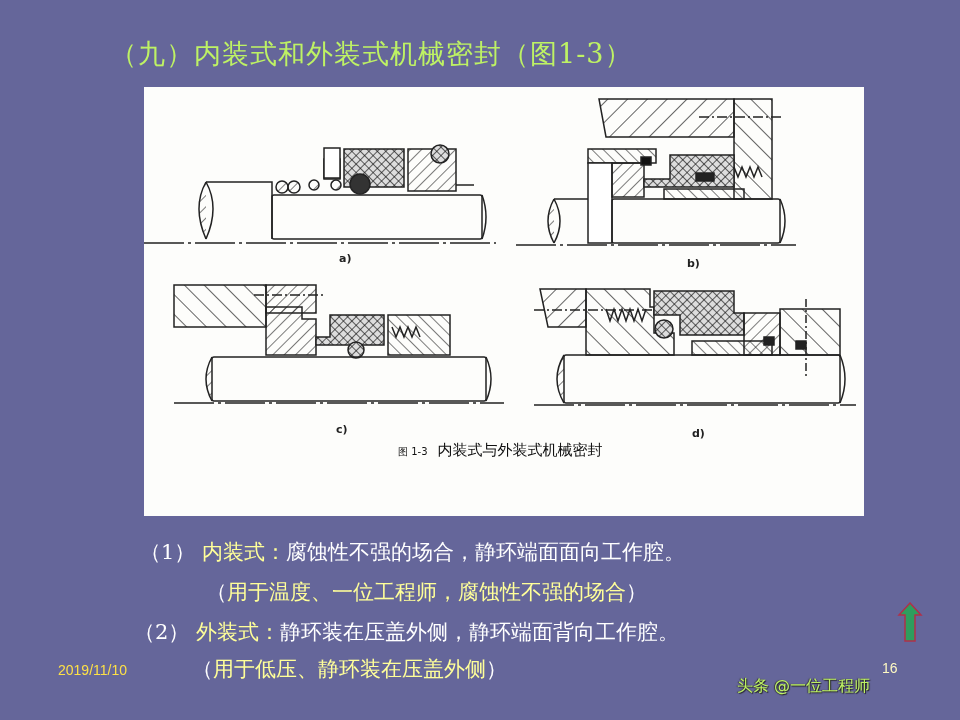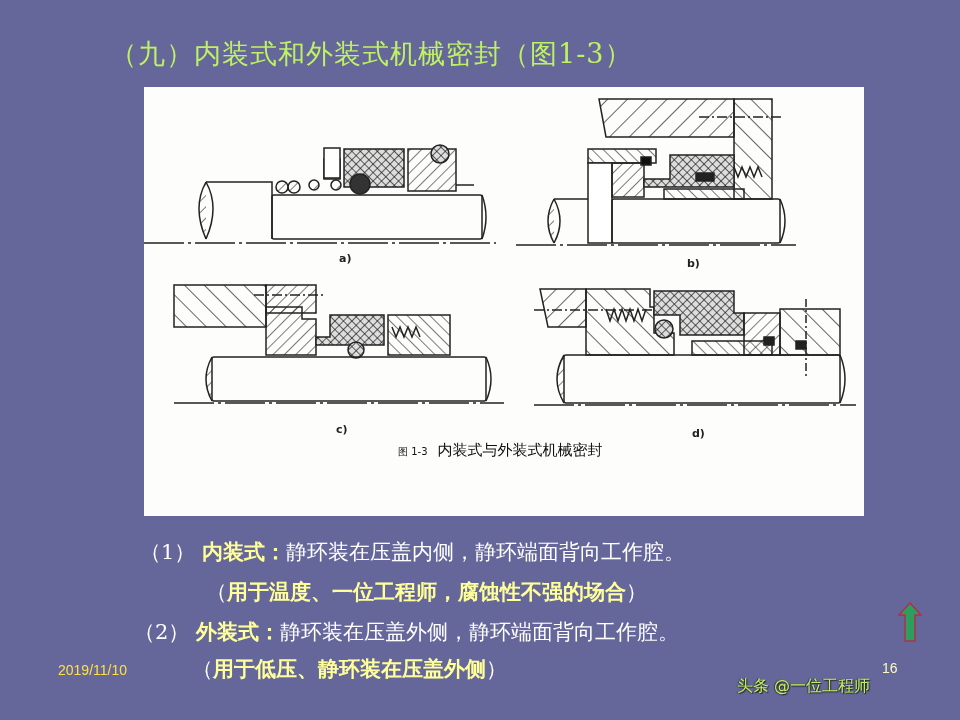--- a/index.html
+++ b/index.html
@@ -24,21 +24,21 @@
     font-family: "DejaVu Sans", sans-serif; white-space:nowrap;
   }
   .fig-caption .cap-title { font-size:15px; }
   .fig-caption .cap-title .num { font-size:10px; margin-right:10px;margin-top:12px; }
   .fig-caption .cap-row { font-size:12px; font-weight:bold; margin-top:6px; }
   .fig-caption .cap-row span { display:inline-block; }
   .fig-caption .cap-row span.c1 { width:120px; }
   .line {
     position:absolute; white-space:nowrap; font-size:21px;
   }
-  .hl { color:#ffff99; font-weight:bold; font-family:"DejaVu Sans", sans-serif; }
+  .hl { color:#ffff99; font-weight:normal; font-family:"DejaVu Sans", sans-serif; }
   .num-lbl { font-family:"DejaVu Serif", serif; }
   .footer-date {
     position:absolute; left:58px; top:662px; font-size:14px;
     font-family:"Liberation Sans", sans-serif; color:#fde047;
   }
   .page-num {
     position:absolute; left:882px; top:660px; font-size:14px;
     font-family:"Liberation Sans", sans-serif; color:#fef9c3;
   }
   .watermark {
@@ -156,21 +156,21 @@
 
   <div class="fig-caption">
     <div class="cap-title">
       <span class="num">图 1-3</span><span>内装式与外装式机械密封</span>
     </div>
   </div>
 </div>
 
 <div class="line" style="left:140px; top:538px;">
   <span class="num-lbl">（1）</span>
-  <span class="hl">内装式：</span><span>静环装在压盖内侧，静环端面背向工作腔。</span>
+  <span class="hl">内装式：</span><span>腐蚀性不强的场合，静环端面面向工作腔。</span>
 </div>
 <div class="line" style="left:206px; top:578px;">
   <span>（</span><span class="hl">用于温度、一位工程师，腐蚀性不强的场合</span><span>）</span>
 </div>
 
 <div class="line" style="left:134px; top:618px;">
   <span class="num-lbl">（2）</span>
   <span class="hl">外装式：</span><span>静环装在压盖外侧，静环端面背向工作腔。</span>
 </div>
 <div class="line" style="left:192px; top:655px;">

